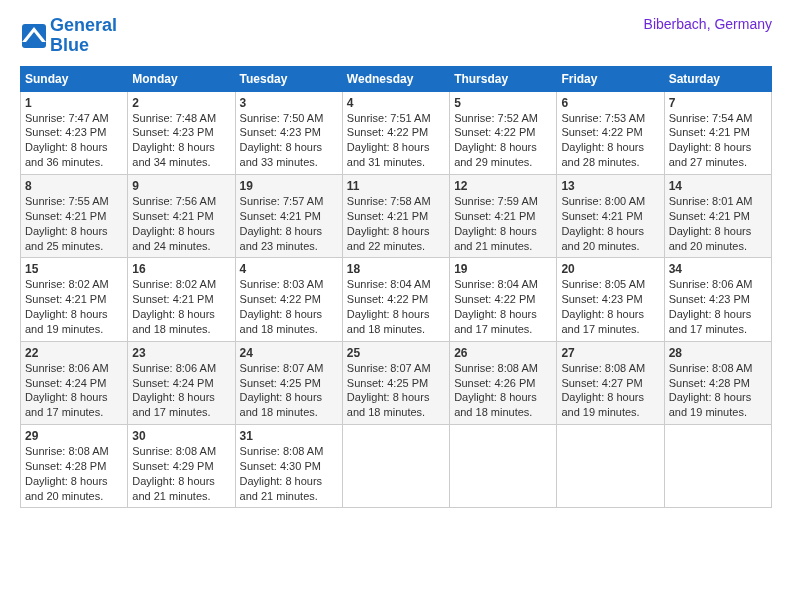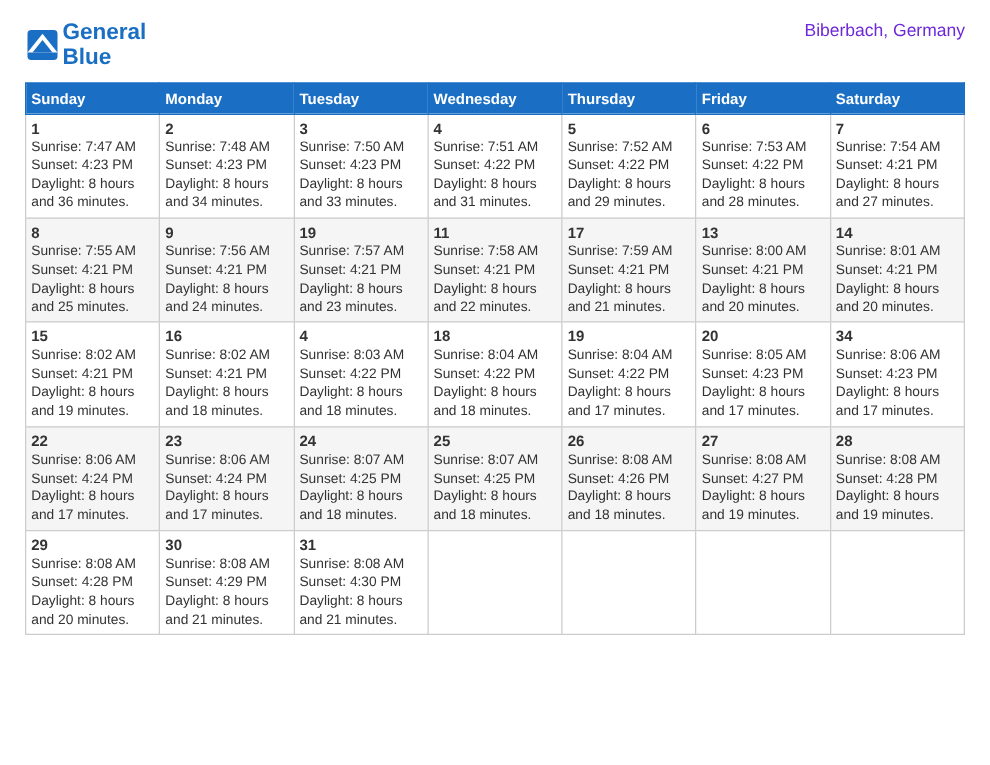--- a/index.html
+++ b/index.html
@@ -173,21 +173,21 @@
           </td>
           <td>
             <span class="day-num">19</span>
             <div class="day-info">Sunrise: 7:57 AM<br>Sunset: 4:21 PM<br>Daylight: 8 hours and 23 minutes.</div>
           </td>
           <td>
             <span class="day-num">11</span>
             <div class="day-info">Sunrise: 7:58 AM<br>Sunset: 4:21 PM<br>Daylight: 8 hours and 22 minutes.</div>
           </td>
           <td>
-            <span class="day-num">17</span>
+            <span class="day-num">12</span>
             <div class="day-info">Sunrise: 7:59 AM<br>Sunset: 4:21 PM<br>Daylight: 8 hours and 21 minutes.</div>
           </td>
           <td>
             <span class="day-num">13</span>
             <div class="day-info">Sunrise: 8:00 AM<br>Sunset: 4:21 PM<br>Daylight: 8 hours and 20 minutes.</div>
           </td>
           <td>
             <span class="day-num">14</span>
             <div class="day-info">Sunrise: 8:01 AM<br>Sunset: 4:21 PM<br>Daylight: 8 hours and 20 minutes.</div>
           </td>

